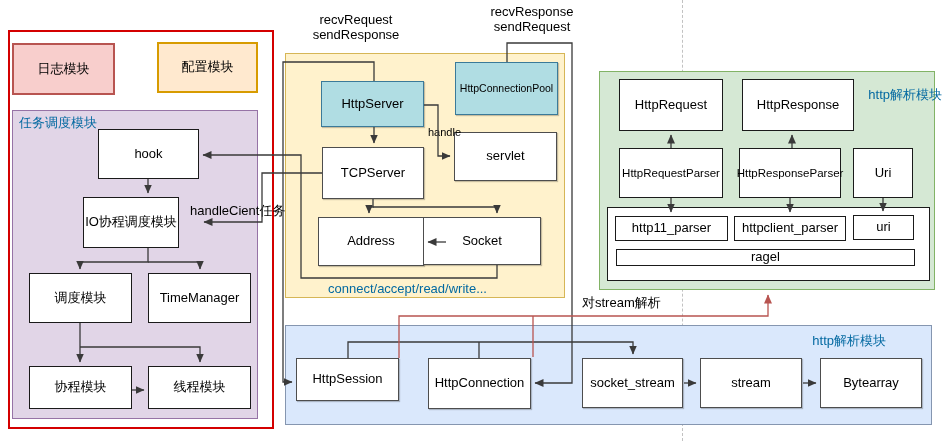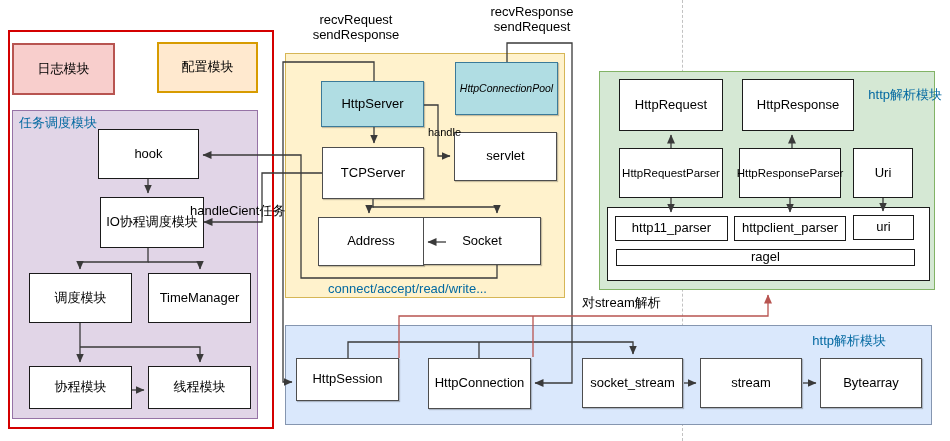--- a/index.html
+++ b/index.html
@@ -30,21 +30,21 @@
     position:absolute;z-index:3;font-size:13px;line-height:1.12;
     white-space:pre-line;color:#000;
   }
   svg.wires{position:absolute;left:0;top:0;z-index:4;pointer-events:none;}
   
   [data-name="container-task-schedule-module"] .clabel{top:3px;left:6px;}
   [data-name="container-socket-module"] .clabel{bottom:1px;left:38px;width:167px;text-align:center;white-space:nowrap;}
   [data-name="container-http-parse-module"] .clabel{top:14px;right:-8px;}
   [data-name="container-stream-module"] .clabel{top:6px;right:45px;}
   
-  [data-name="node-http-connection-pool"]{font-size:10.5px;font-style:italic;}
+  [data-name="node-http-connection-pool"]{font-size:10.5px;}
   [data-name="node-http-request-parser"],
   [data-name="node-http-response-parser"]{font-size:11.5px;}
 </style>
 </head>
 <body>
 
 <div id="stage" data-name="diagram-canvas">
   <div class="divider" data-name="page-divider-dashed-line" style="left: 682px;"></div>
   <svg class="wires" width="950" height="441" data-name="connector-layer">
     <defs>
@@ -94,21 +94,21 @@
     <div class="container" data-name="container-http-parse-module" style="left: 599px; top: 71px; width: 336px; height: 219px; background: rgb(213, 232, 212); border: 1px solid rgb(130, 179, 102);">
       <div class="clabel" data-name="container-label-http-parse-module">http解析模块</div>
     </div>
     <div class="container" data-name="container-stream-module" style="left: 285px; top: 325px; width: 647px; height: 100px; background: rgb(218, 232, 252); border: 1px solid rgb(133, 150, 176);">
       <div class="clabel" data-name="container-label-stream-module">http解析模块</div>
     </div>
     <div class="container" data-name="container-ragel-group" style="left: 607px; top: 207px; width: 323px; height: 74px; background: rgb(255, 255, 255); border: 1px solid rgb(26, 26, 26);"></div>
     <div class="node st-pink" data-name="node-log-module" style="left: 12px; top: 43px; width: 103px; height: 52px;">日志模块</div>
     <div class="node st-orange" data-name="node-config-module" style="left: 157px; top: 42px; width: 101px; height: 51px;">配置模块</div>
     <div class="node st-white-flat" data-name="node-hook" style="left: 98px; top: 129px; width: 101px; height: 50px;">hook</div>
-    <div class="node st-white-flat" data-name="node-io-scheduler" style="left: 100px; top: 197px; width: 104px; height: 51px;">IO协程调度模块</div>
+    <div class="node st-white-flat" data-name="node-io-scheduler" style="left: 83px; top: 197px; width: 96px; height: 51px;">IO协程调度模块</div>
     <div class="node st-white-flat" data-name="node-scheduler-module" style="left: 29px; top: 273px; width: 103px; height: 50px;">调度模块</div>
     <div class="node st-white-flat" data-name="node-time-manager" style="left: 148px; top: 273px; width: 103px; height: 50px;">TimeManager</div>
     <div class="node st-white-flat" data-name="node-fiber-module" style="left: 29px; top: 366px; width: 103px; height: 43px;">协程模块</div>
     <div class="node st-white-flat" data-name="node-thread-module" style="left: 148px; top: 366px; width: 103px; height: 43px;">线程模块</div>
     <div class="node st-cyan" data-name="node-http-server" style="left: 321px; top: 81px; width: 103px; height: 46px;">HttpServer</div>
     <div class="node st-cyan" data-name="node-http-connection-pool" style="left: 455px; top: 62px; width: 103px; height: 53px;">HttpConnectionPool</div>
     <div class="node st-white" data-name="node-tcp-server" style="left: 322px; top: 147px; width: 102px; height: 52px;">TCPServer</div>
     <div class="node st-white" data-name="node-servlet" style="left: 454px; top: 132px; width: 103px; height: 49px;">servlet</div>
     <div class="node st-white" data-name="node-address" style="left: 318px; top: 217px; width: 106px; height: 49px;">Address</div>
     <div class="node st-white" data-name="node-socket" style="left: 423px; top: 217px; width: 118px; height: 48px;">Socket</div>

